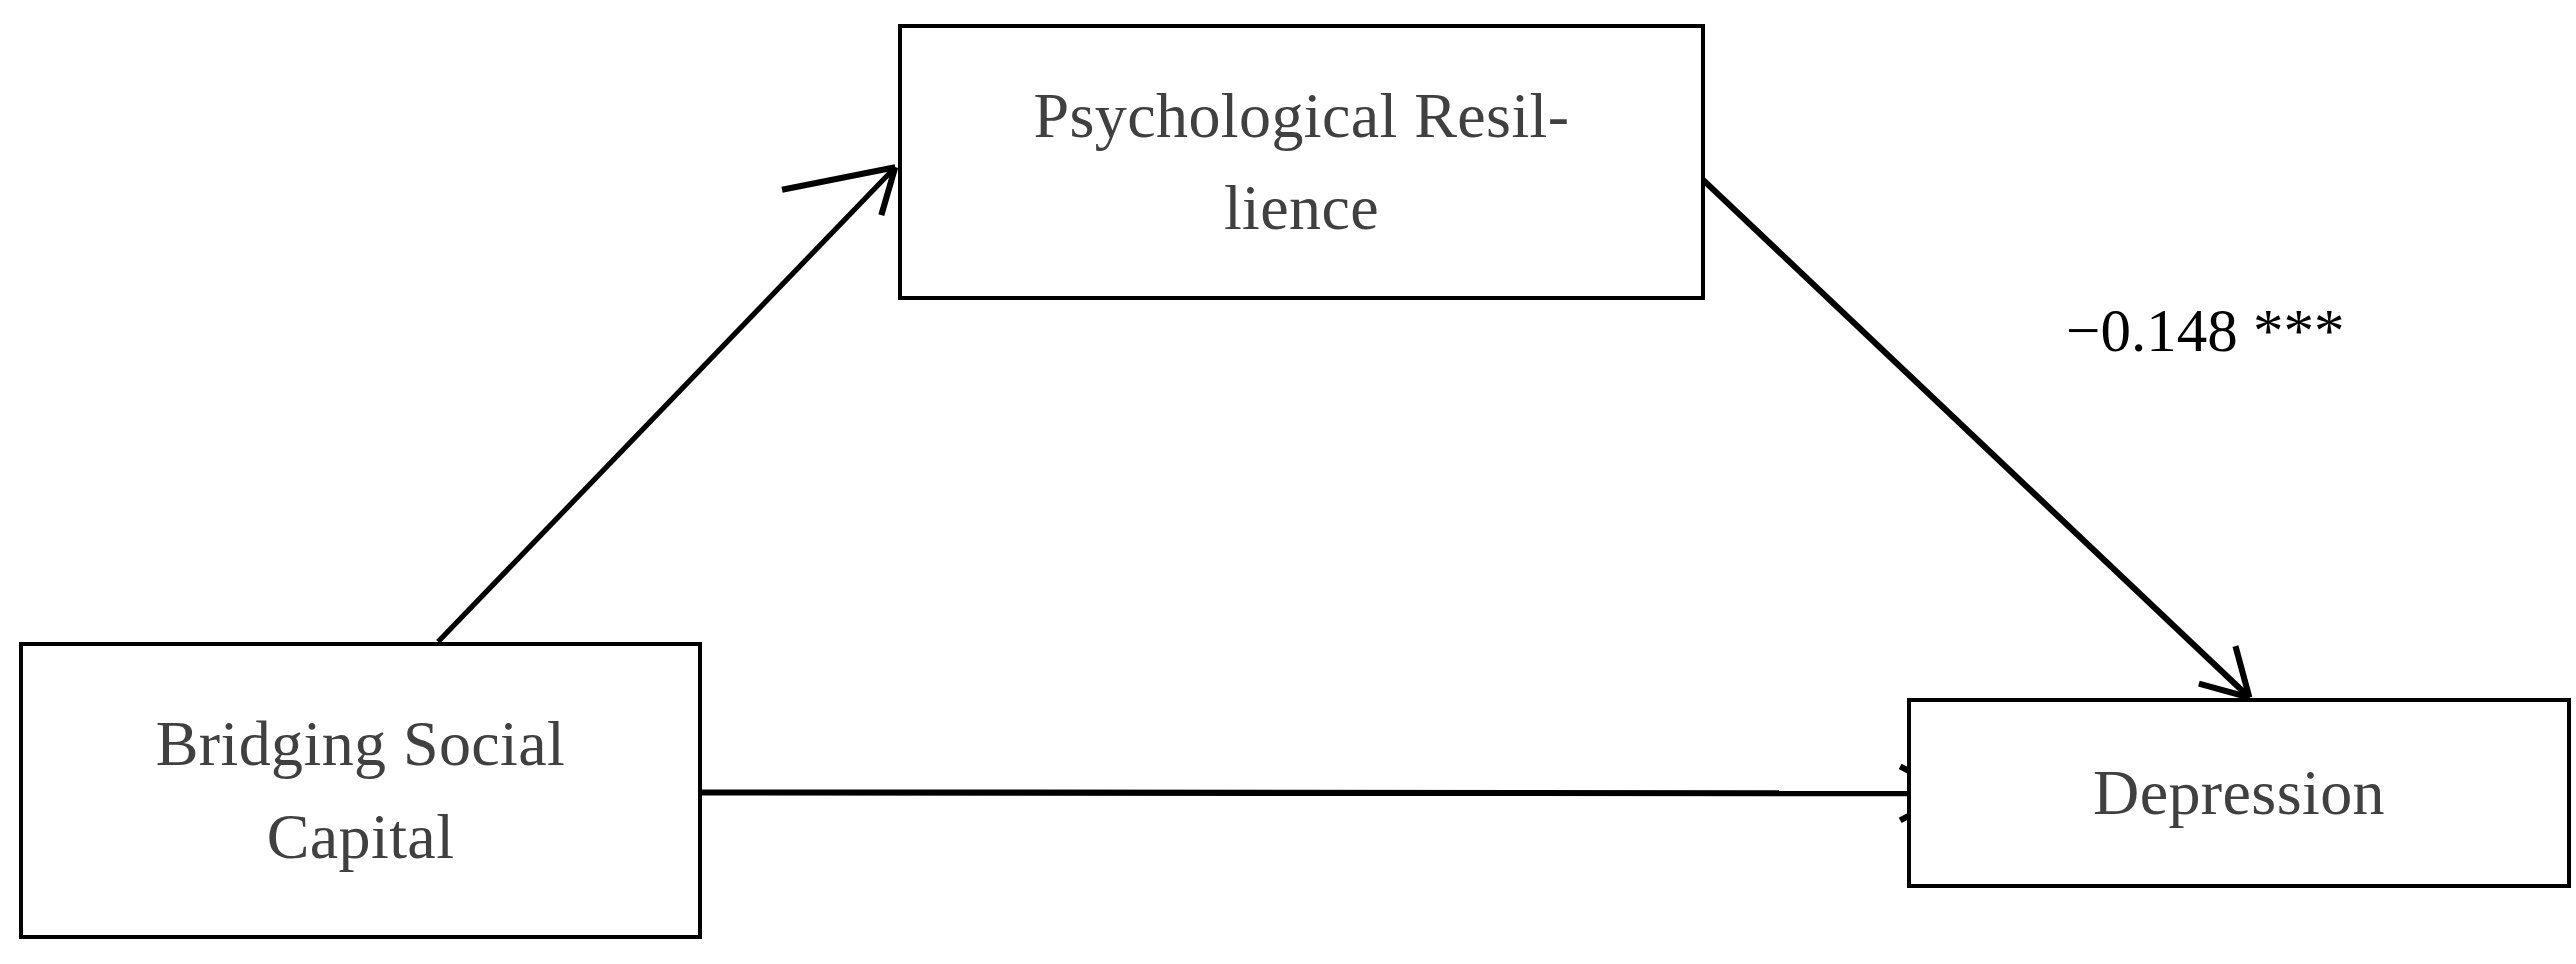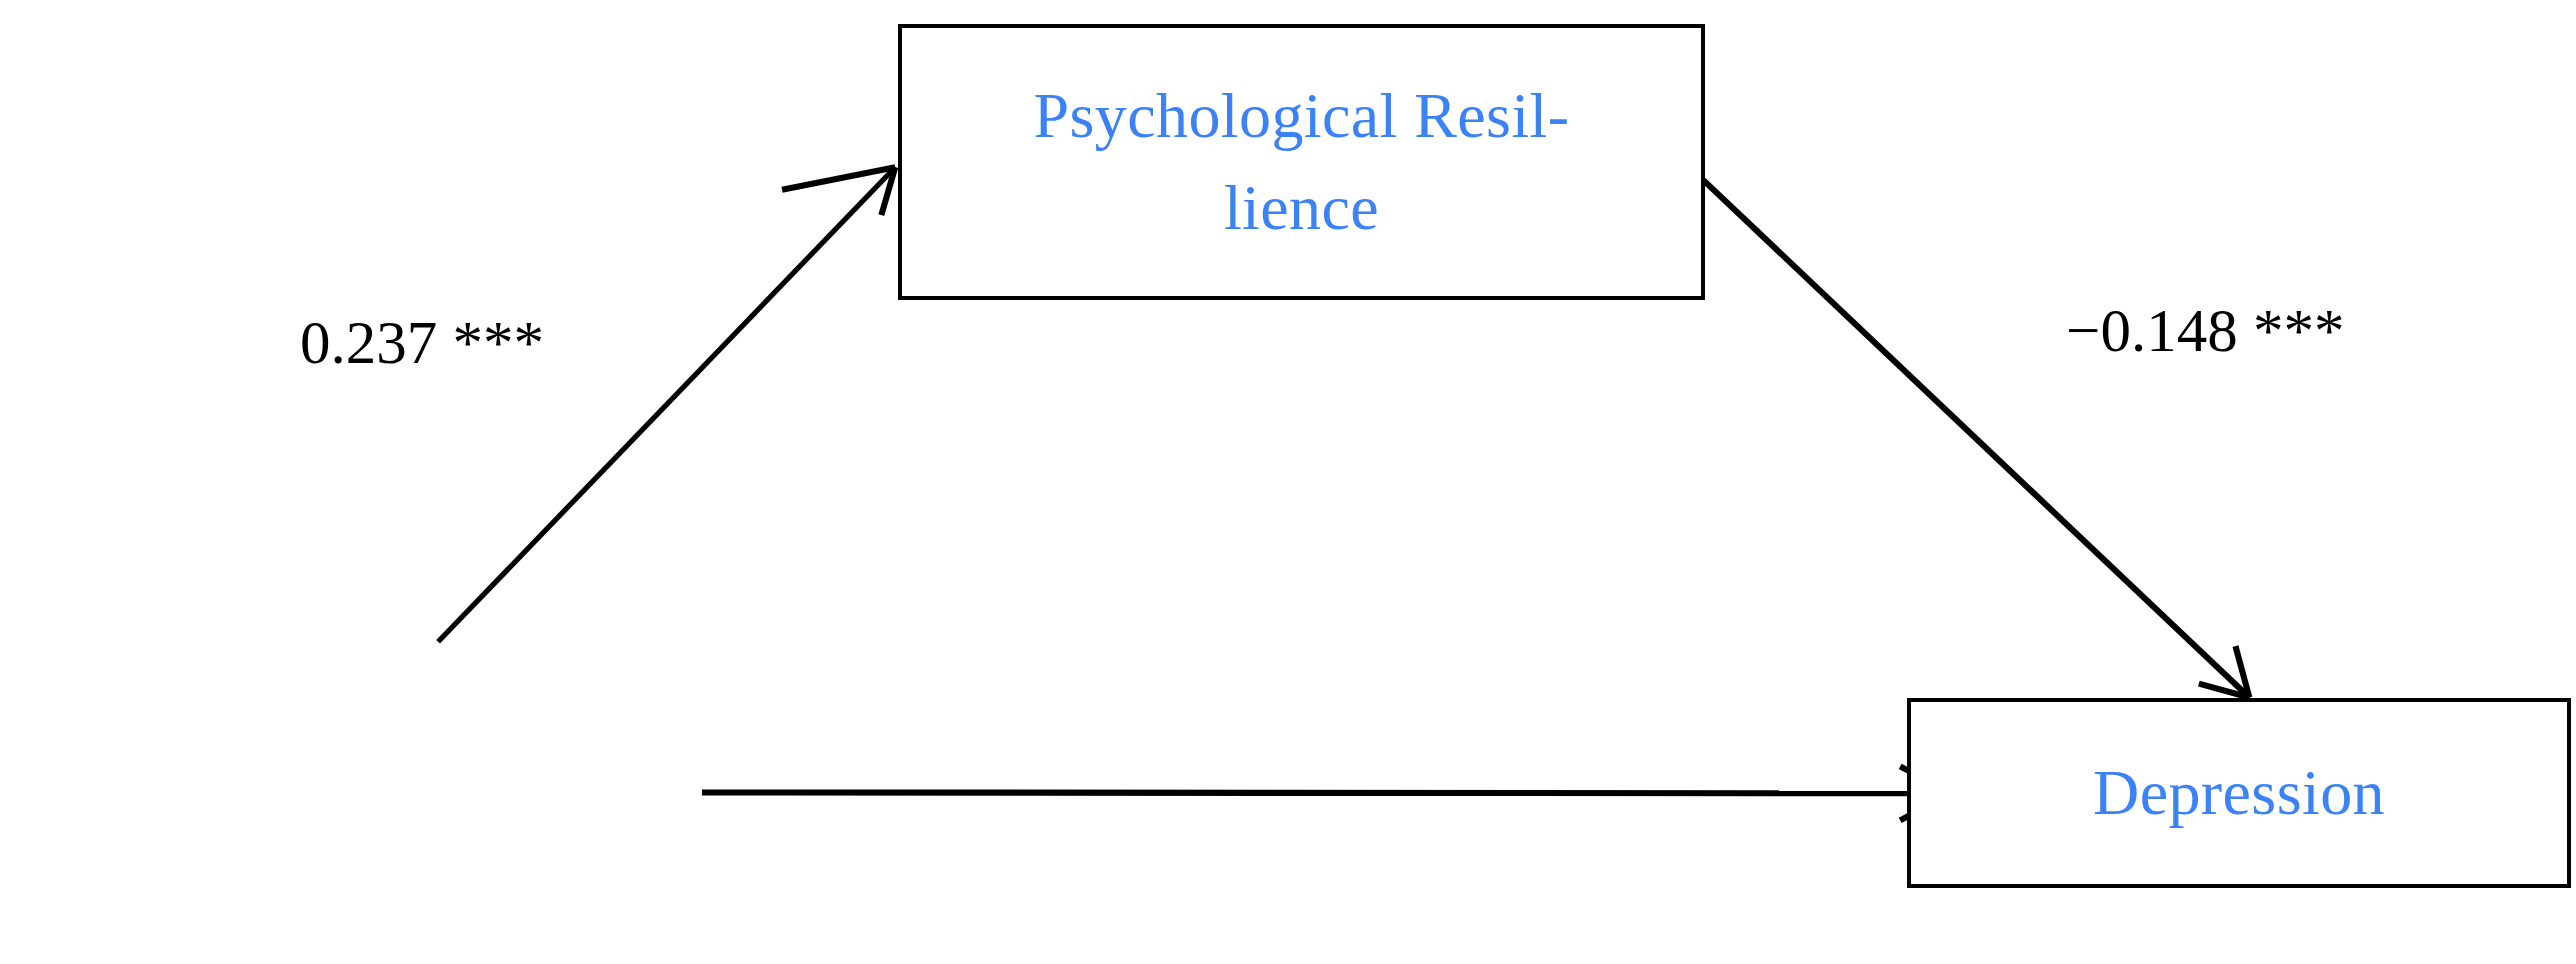--- a/index.html
+++ b/index.html
@@ -31,21 +31,21 @@
     background: #ffffff;
     border: 4.4px solid #000000;
     display: flex;
     align-items: center;
     justify-content: center;
     text-align: center;
     z-index: 3;
   }
   .node-label {
     font-family: "Liberation Serif", "DejaVu Serif", serif;
-    color: #3b82f6;
+    color: #404040;
     font-size: 64px;
     line-height: 1.45;
     letter-spacing: 0.4px;
     white-space: pre-line;
     padding: 0 15.7px;
   }
   #node-resilience {
     left: 898px;
     top: 24.4px;
     width: 807px;
@@ -109,24 +109,27 @@
       <line x1="2240" y1="911" x2="2182" y2="880" stroke="#000000" stroke-width="7" stroke-linecap="butt"></line>
       <line x1="2240" y1="911" x2="2182" y2="942" stroke="#000000" stroke-width="7" stroke-linecap="butt"></line>
     </g>
   </svg>
 
   <div class="node-box" id="node-resilience">
     <span class="node-label">Psychological Resil-
 lience</span>
   </div>
 
+  <div class="node-box" id="node-bridging">
+    <span class="node-label">Bridging Social
+Capital</span>
+  </div>
 
   <div class="node-box" id="node-depression">
     <span class="node-label">Depression</span>
   </div>
 
-  <div class="edge-label" id="label-a-path">0.237 ***</div>
 
   <div class="edge-label" id="label-b-path">−0.148 ***</div>
 
 
 </div>
 
 
 </body></html>

